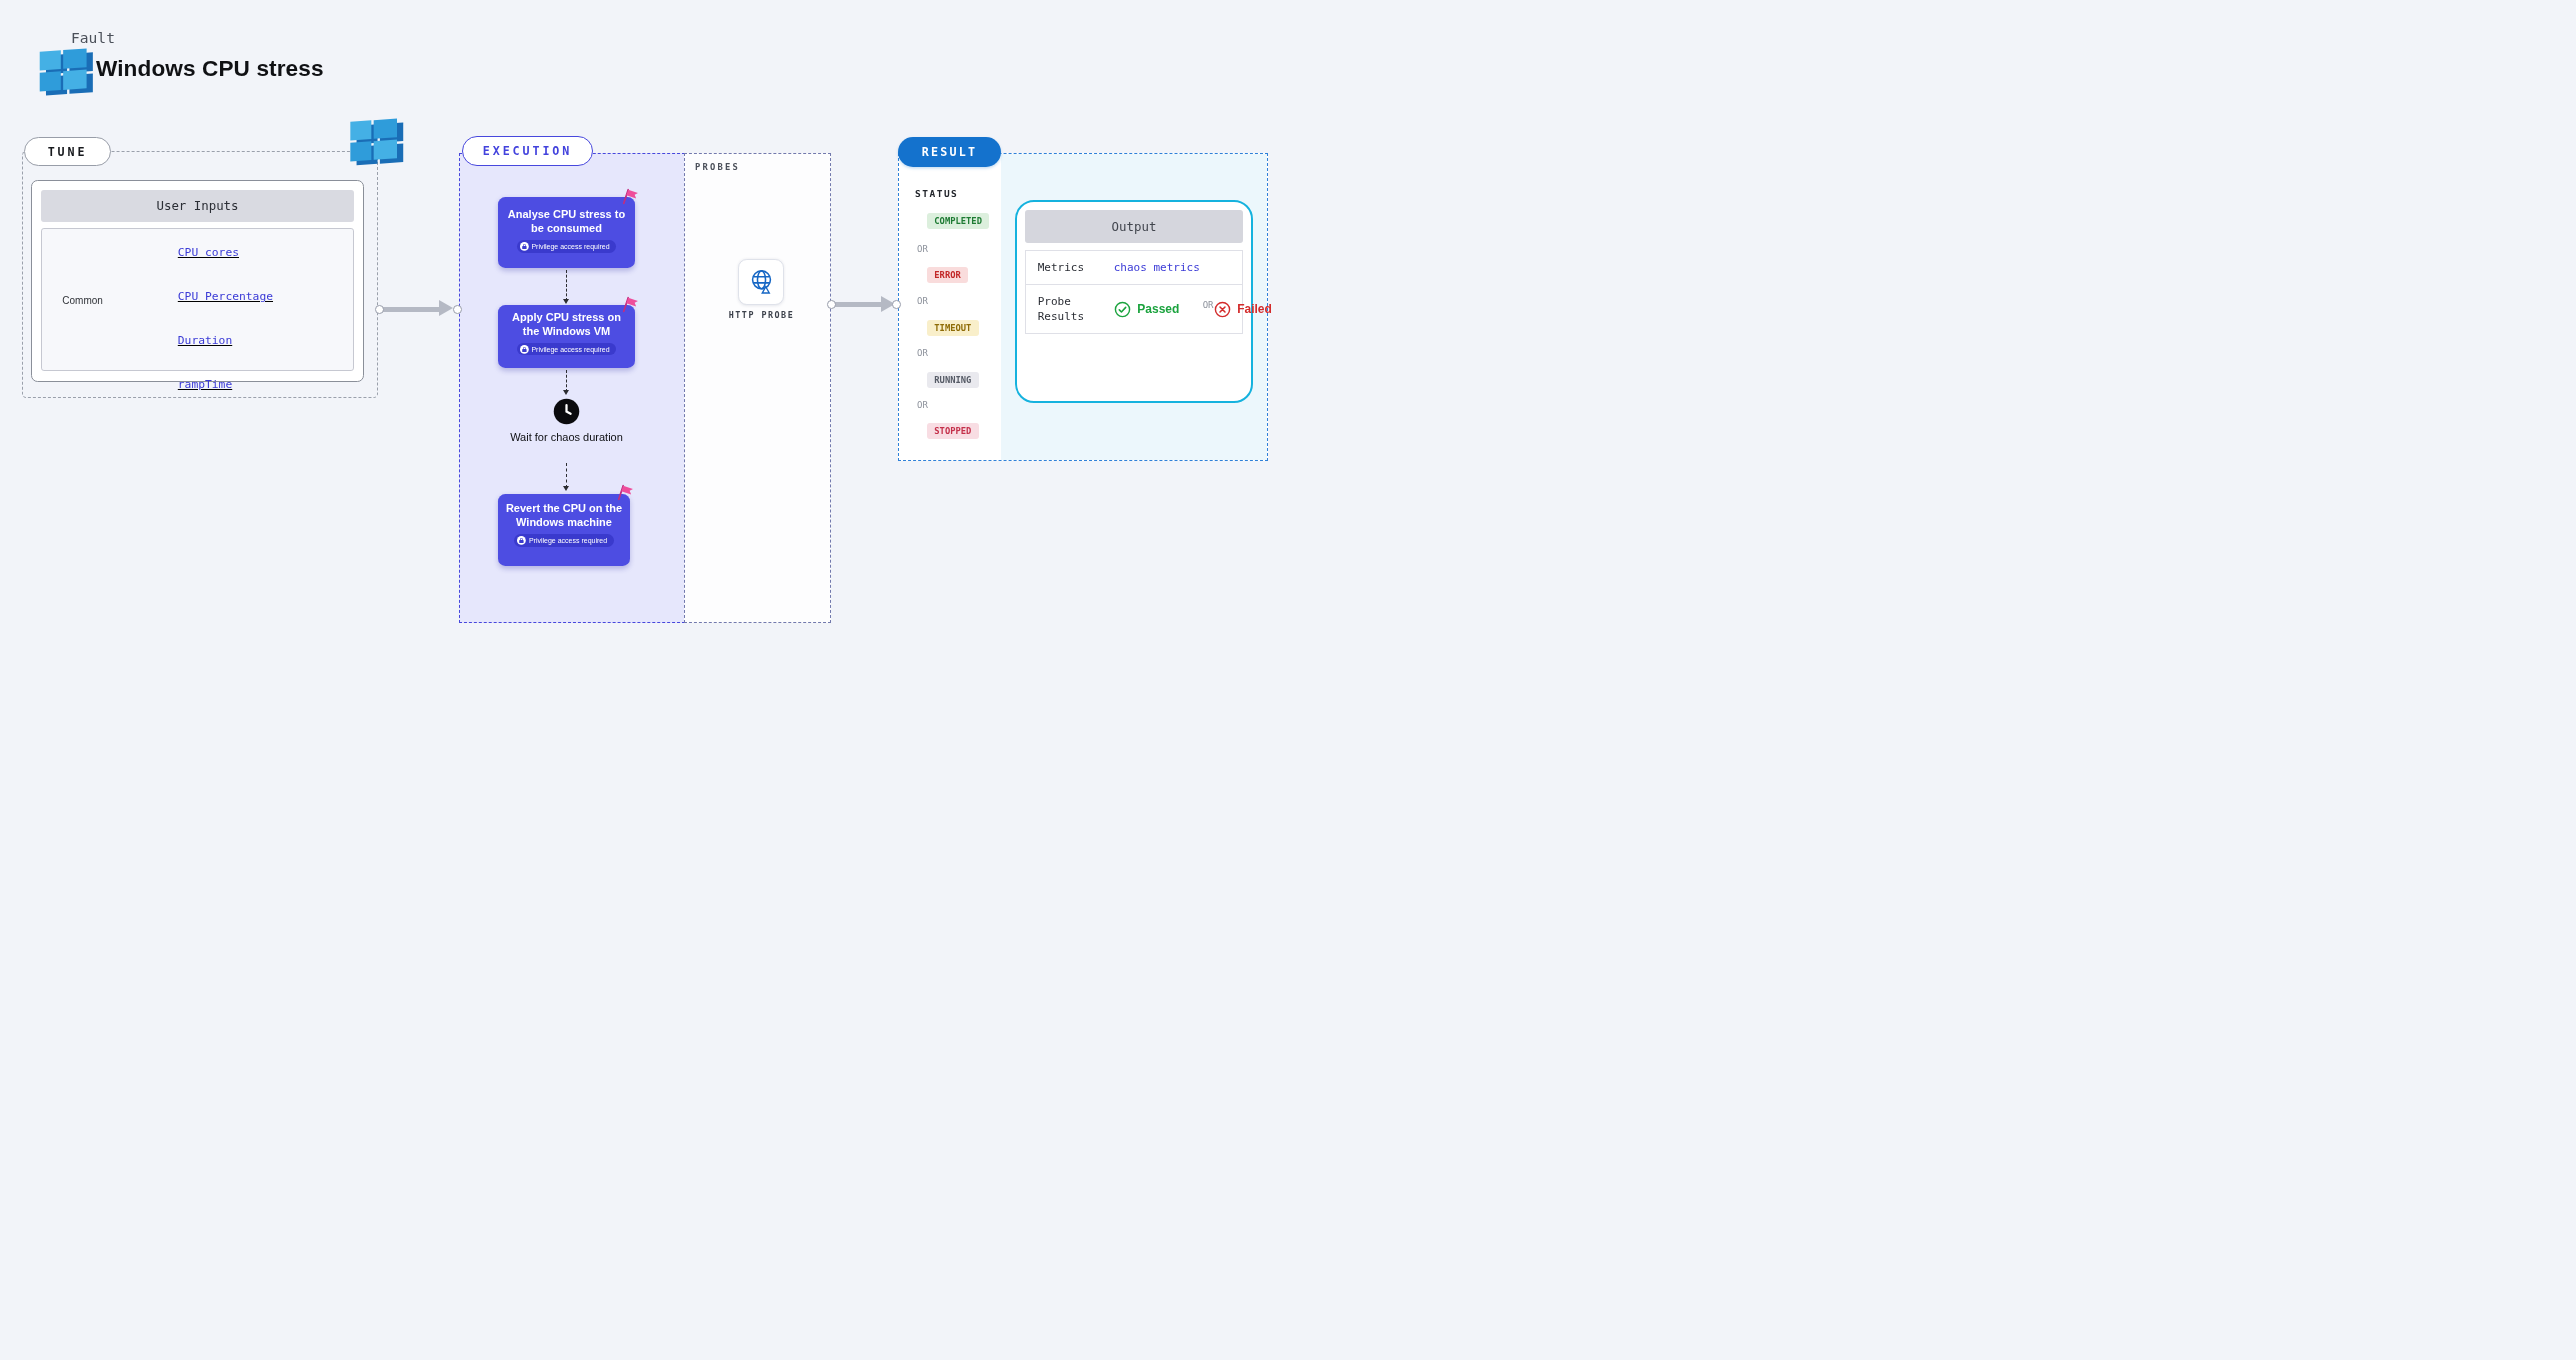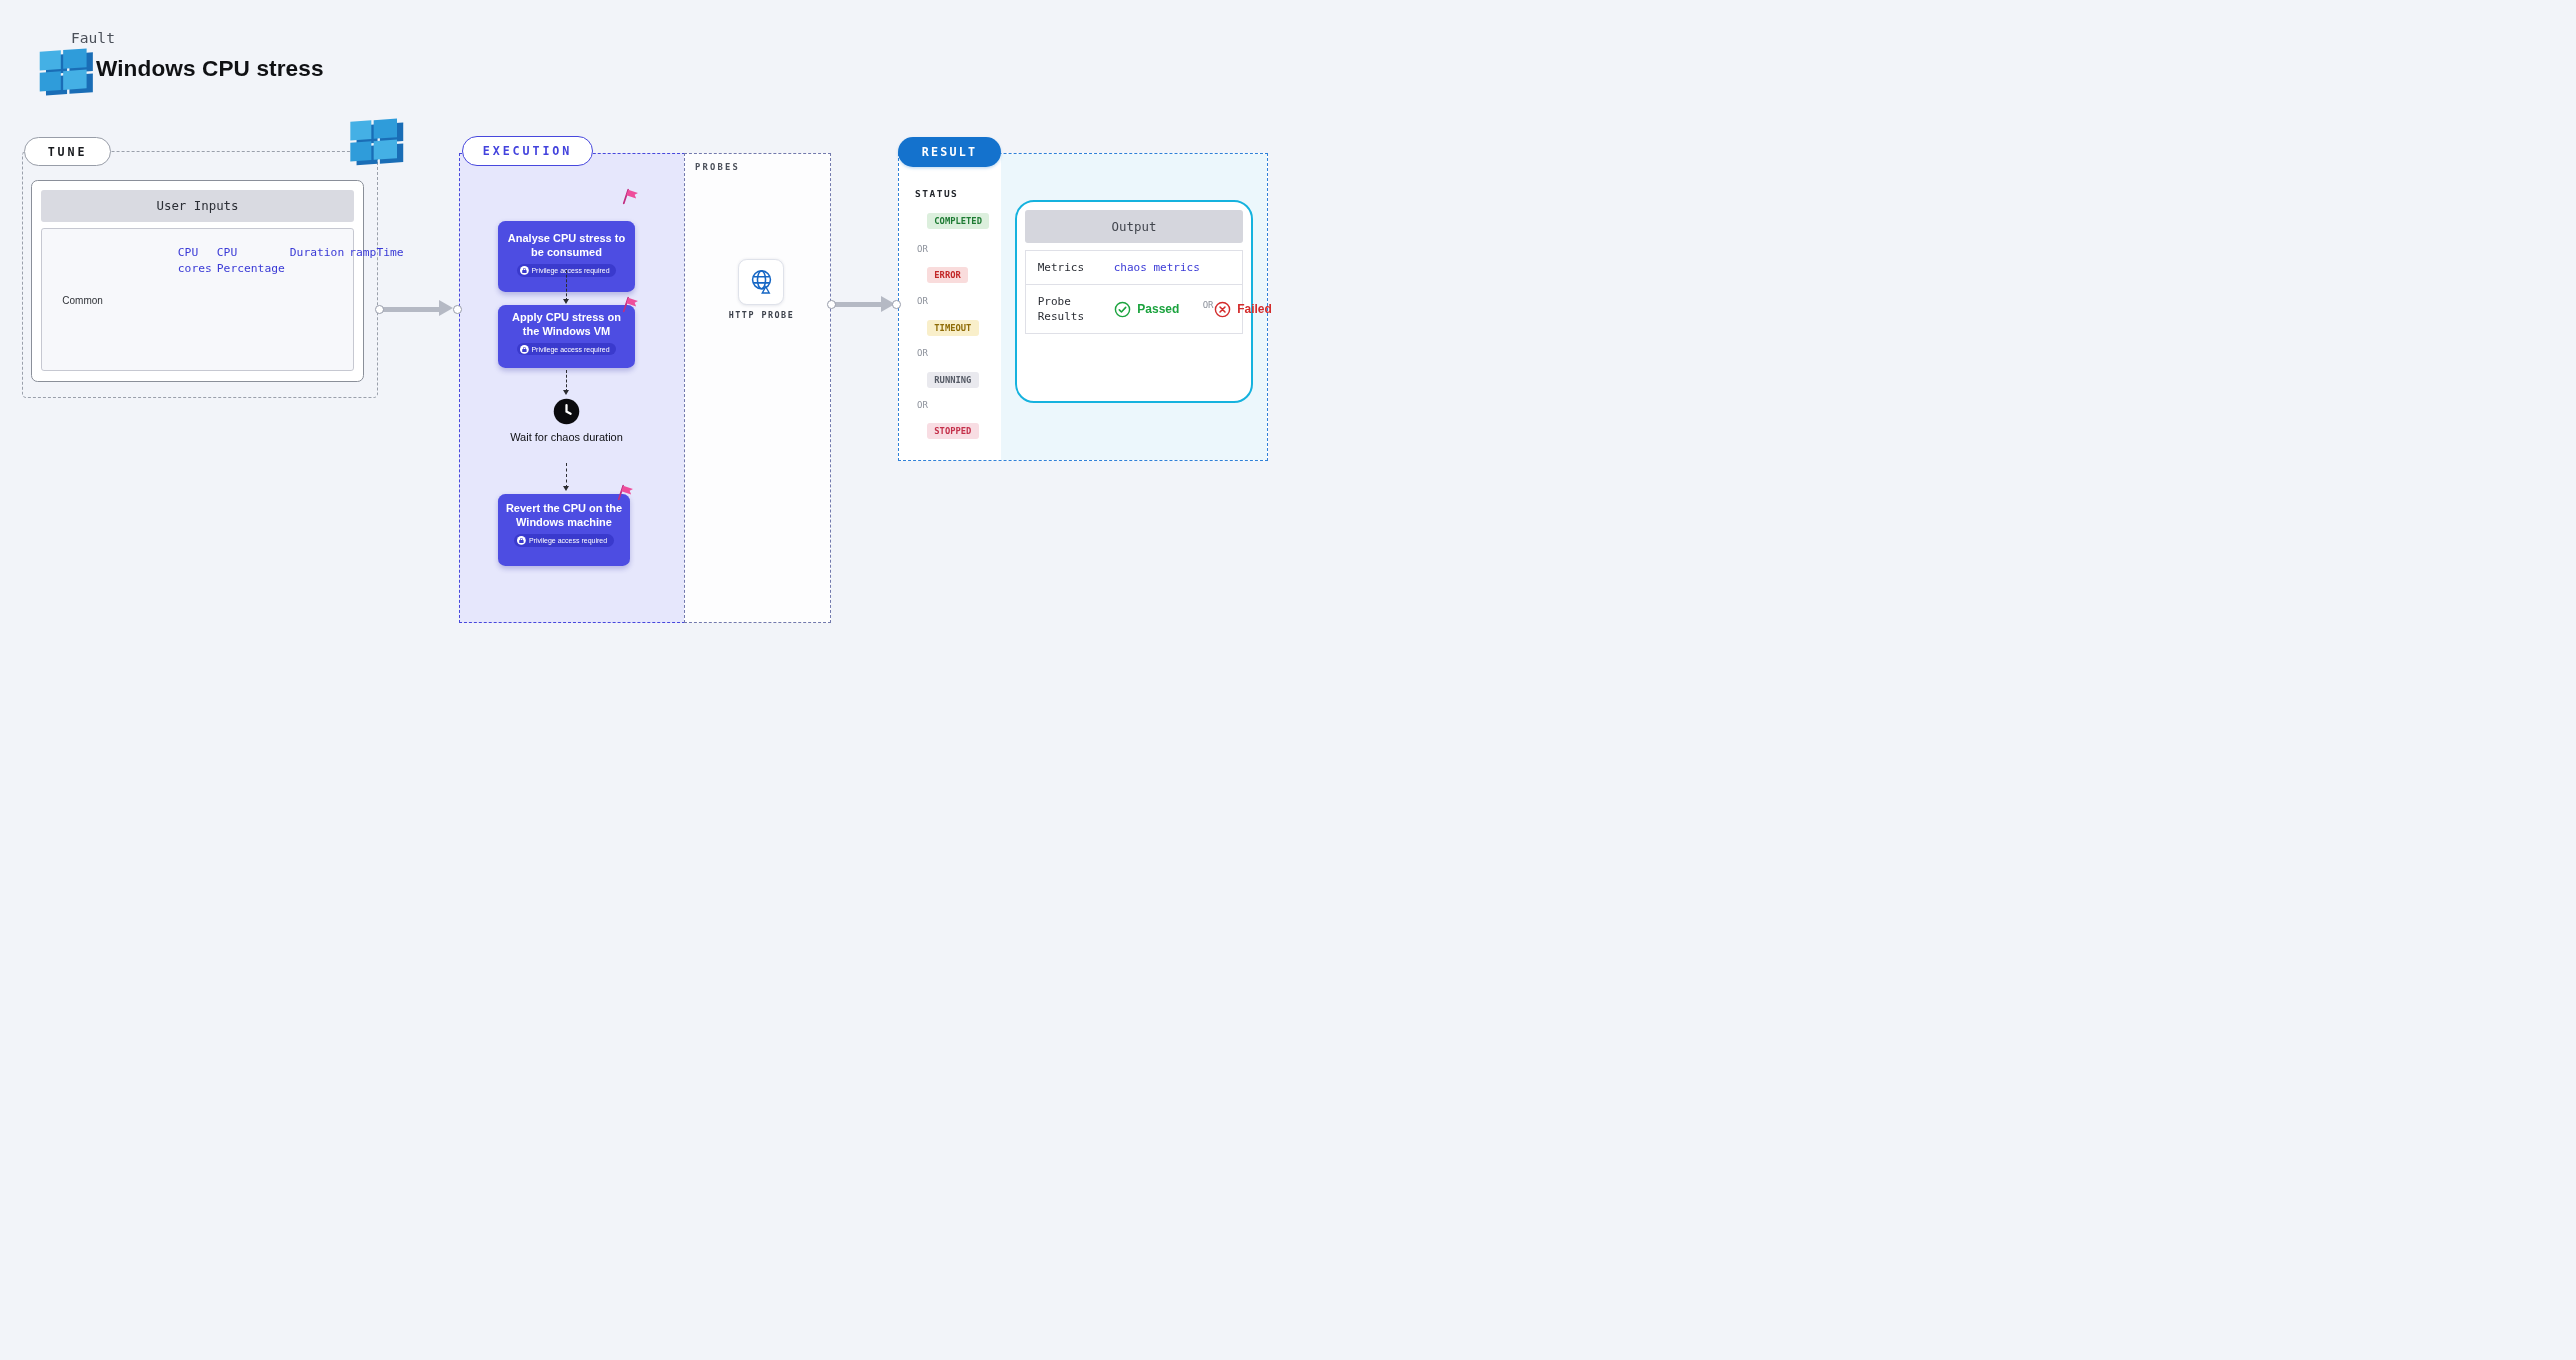--- a/index.html
+++ b/index.html
@@ -31,34 +31,34 @@
   .pill-result { left:898px;top:137px; width:103px; height:30px; background:#1472cd; color:#fff; border:none; letter-spacing:2.2px; box-shadow:0 1.5px 2.9px rgba(20,114,205,.25); }
 
   
   .tune-box { position:absolute; left:22px; top:151px; width:356px; height:247px; border:1.5px dashed #9aa0ab; border-radius:4.4px; }
   .tune-logo { position:absolute; left:348px; top:117px; width:56px; height:50px; z-index:4; }
   .user-card { position:absolute; left:31px; top:180px; width:333px; height:202px; background:#fff; border:1.5px solid #8a8f99; border-radius:6.6px; padding:8.8px; }
   .user-card-header { height:32px; background:#d9dae1; border-radius:2.9px; display:flex; align-items:center; justify-content:center;
                       font-family:"DejaVu Sans Mono",monospace; font-size:12.4px; color:#2b2e35; }
   .user-table { position:relative; margin-top:6.6px; height:143px; border:1.1px solid #c6c8d1; background:#f7f8fb; border-radius:2.9px; }
   .common-label { position:absolute; left:20.5px; top:50%; transform:translateY(-50%); font-size:10px; color:#2f3237; }
-  .tune-links { position:absolute; left:136px; top:16px; display:flex; flex-direction:row; gap:5px; }
+  .tune-links { position:absolute; left:136px; top:16px; display:flex; flex-direction:column; gap:28px;text-decoration:underline; }
   .tune-link { font-family:"DejaVu Sans Mono",monospace; font-size:11.3px; color:#3a3ad6; cursor:pointer; line-height:16px; }
 
   
   .conn-dot { position:absolute; width:8.8px; height:8.8px; border-radius:50%; background:#fff; border:1.8px solid #979caa; z-index:6; }
   .hline { position:absolute; height:5.1px; background:#b5b9c4; z-index:3; }
   .hhead { position:absolute; width:0; height:0; border-top:8.8px solid transparent; border-bottom:8.8px solid transparent; border-left:14px solid #b5b9c4; z-index:3; }
 
   
   .exec-box { position:absolute; left:459px; top:153px; width:226px; height:470px; background:#e6e7fc; border:1.5px dashed #4747dd; }
   .step { position:absolute; background:#4d4de2; border-radius:7.3px; color:#fff; text-align:center;
           box-shadow:0 2.2px 5.8px rgba(40,40,160,.25); display:flex; flex-direction:column; align-items:center; }
   .step-title { font-size:11px; line-height:14px; font-weight:700; padding:0 7.3px; }
-  .step1 { left:498px; top:197px; width:137px; height:71px; padding-top:10.2px;margin-top:24px; }
+  .step1 { left:498px; top:197px; width:137px; height:71px; padding-top:10.2px; }
   .step2 { left:498px; top:305px; width:137px; height:63px; padding-top:5px; }
   .step3 { left:498px; top:494px; width:132px; height:72px; padding-top:7.3px; }
   .priv-badge { margin-top:5.1px; display:inline-flex; align-items:center; gap:2.9px; background:#3a3acd; border-radius:6.6px; padding:1.8px 6.6px 1.8px 2.9px;
                 font-size:7px; color:#fff; font-weight:400; }
   .flag { position:absolute; width:19px; height:19px; z-index:4; transform:rotate(18deg); }
   .flag1 { left:622px; top:188px; }
   .flag2 { left:622px; top:296px; }
   .flag3 { left:617px; top:484px; }
   .vconn { position:absolute; width:0; border-left:1.5px dashed #2c2c31; }
   .vconn::after { content:""; position:absolute; left:-4.4px; bottom:-5.8px; border:3.7px solid transparent; border-top:5.8px solid #2c2c31; }

